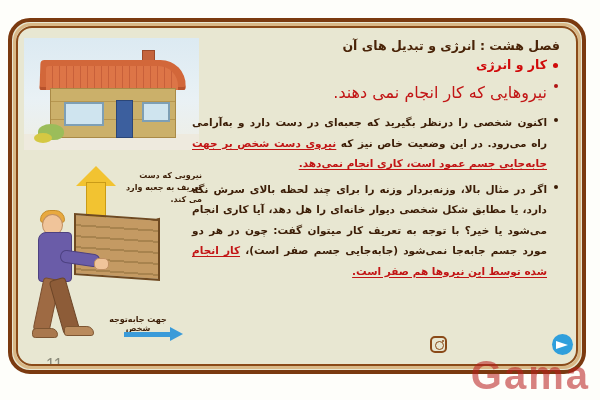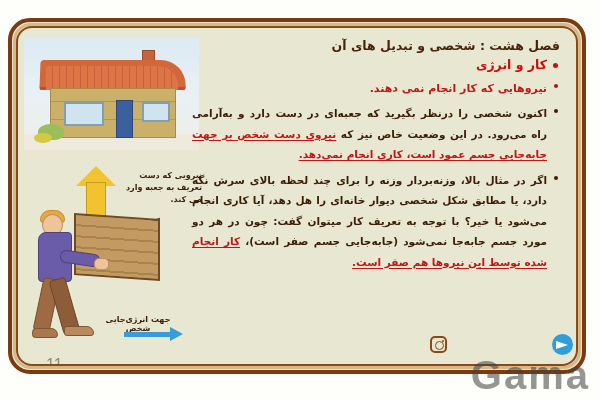--- a/index.html
+++ b/index.html
@@ -50,21 +50,21 @@
     overflow: hidden;
   }
 
   
   .watermark {
     position: absolute;
     right: 10px; bottom: 2px;
     font-size: 40px;
     font-weight: bold;
     letter-spacing: 2px;
-    color: #404040;
+    color: #b91c1c;
     opacity: .55;
     font-family: "Liberation Sans", sans-serif;
     direction: ltr;
     z-index: 40;
     margin-left: 37px;
   }
 
   
   .text-col {
     position: absolute;
@@ -125,22 +125,22 @@
   }
   .para {
     font-size: 10.5px;
     font-weight: bold;
     color: #3b1d06;
     line-height: 1.95;
     text-align: justify;
     flex: 1 1 auto;
   }
   .para-red {
-    font-size: 11px;
-    font-weight: bold;
+    font-size: 16px;
+    font-weight: normal;
     color: #c21515;
     line-height: 1.8;
     flex: 1 1 auto;
   }
   .hl {
     color: #c21515;
     text-decoration: underline;
     text-underline-offset: 2px;
   }
 
@@ -497,30 +497,30 @@
       <div class="p-hair"></div>
       <div class="p-head"></div>
       <div class="p-torso"></div>
       <div class="p-arm"></div>
       <div class="p-hand"></div>
       <div class="p-leg1"></div>
       <div class="p-leg2"></div>
       <div class="p-shoe1"></div>
       <div class="p-shoe2"></div>
 
-      <div class="caption-disp">جهت انرژی‌جایی شخص</div>
+      <div class="caption-disp">جهت جابه‌توجه شخص</div>
       <div class="arrow-right"></div>
       <div class="arrow-right-head"></div>
 
       <div class="page-num">11</div>
     </div>
 
     <div class="text-col">
 
-      <div class="chapter-title">فصل هشت : شخصی و تبدیل های آن</div>
+      <div class="chapter-title">فصل هشت : انرژی و تبدیل های آن</div>
 
       <div class="subtitle-row">
         <div class="dot-red"></div>
         <div class="subtitle">کار و انرژی</div>
       </div>
 
       <div class="bullet-row">
         <div class="dot-sm-red"></div>
         <div class="para-red">نیروهایی که کار انجام نمی دهند.</div>
       </div>

